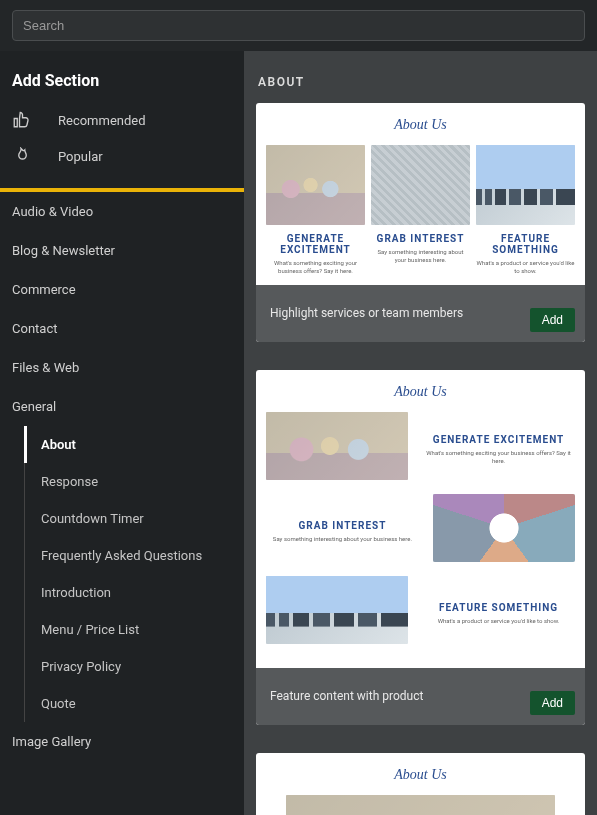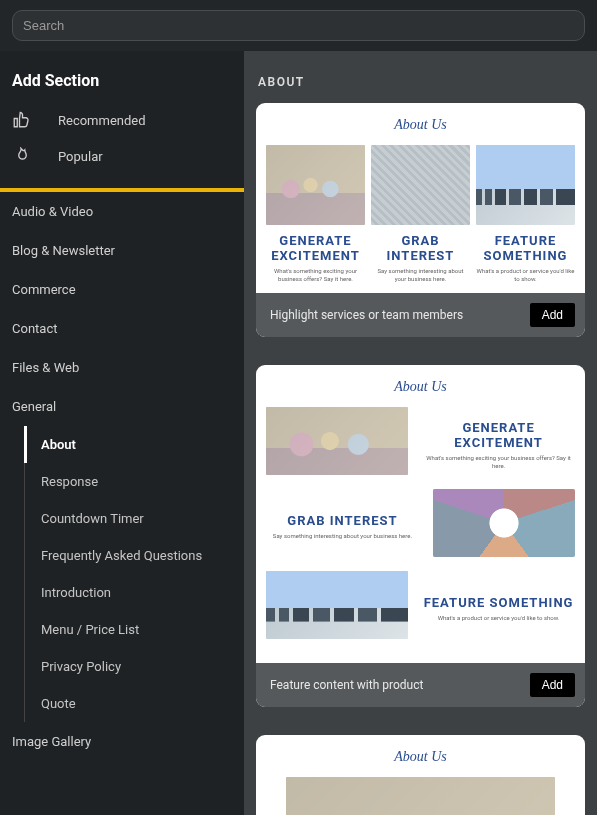--- a/index.html
+++ b/index.html
@@ -10,21 +10,21 @@
     width: 597px;
     height: 815px;
     overflow: hidden;
     font-size: 13px;
   }
   .topbar { padding: 10px 12px; background: #232628; }
   .search {
     width: 100%;
     background: #2e3133;
     border: 1px solid #4a4d4f;
-    border-radius: 10px;
+    border-radius: 4px;
     padding: 7px 10px;
     color: #ccc;
     font-size: 13px;
     outline: none;
   }
   .search::placeholder { color: #999; }
   .main { display: flex; height: calc(100% - 48px); }
   .sidebar {
     width: 244px;
     flex-shrink: 0;
@@ -83,42 +83,43 @@
   .content::-webkit-scrollbar { width: 6px; }
   .content h3 {
     font-size: 12px;
     letter-spacing: 1.5px;
     color: #ddd;
     font-weight: 600;
     padding: 24px 2px 14px;
   }
   .card {
     background: #fff;
-    border-radius: 9px;
+    border-radius: 3px;
     overflow: hidden;
     margin-bottom: 28px;
   }
   .card-footer {
     background: #56595b;
     display: flex;
     align-items: center;
     justify-content: space-between;
     padding: 10px 10px 10px 14px;
     color: #e8e8e8;
     font-size: 12px;
   }
   .add-btn {
-    background: #000000;
+    background: #14532d;
     color: #fff;
     border: none;
     border-radius: 2px;
     padding: 5px 12px;
     font-size: 12px;
     cursor: pointer;
     font-weight: 500;
+    margin-top: 13px;
   }
   
   .preview {
     padding: 14px 10px 10px;
     color: #333;
   }
   .about-title {
     text-align: center;
     font-family: Georgia, serif;
     font-style: italic;
@@ -155,21 +156,21 @@
     background-size: 100% 100%, 100% 45%;
     background-repeat:no-repeat;
   }
   .ph-circle::after{
     content:"";position:absolute;inset:0;
     background: radial-gradient(circle at 50% 50%, #fff 18%, transparent 19%),
                 conic-gradient(#b88 0 20%,#8ab 0 40%,#da8 0 60%,#89a 0 80%,#a8b 0 100%);
     border-radius:2px;
   }
   .cap {
-    font-size: 13px;
+    font-size: 10px;
     letter-spacing: 1px;
     font-weight: 700;
     color: #2a4d8f;
     margin-top: 8px;
   }
   .sub-cap {
     font-size: 6px;
     color: #666;
     margin-top: 4px;
     line-height:1.3;

